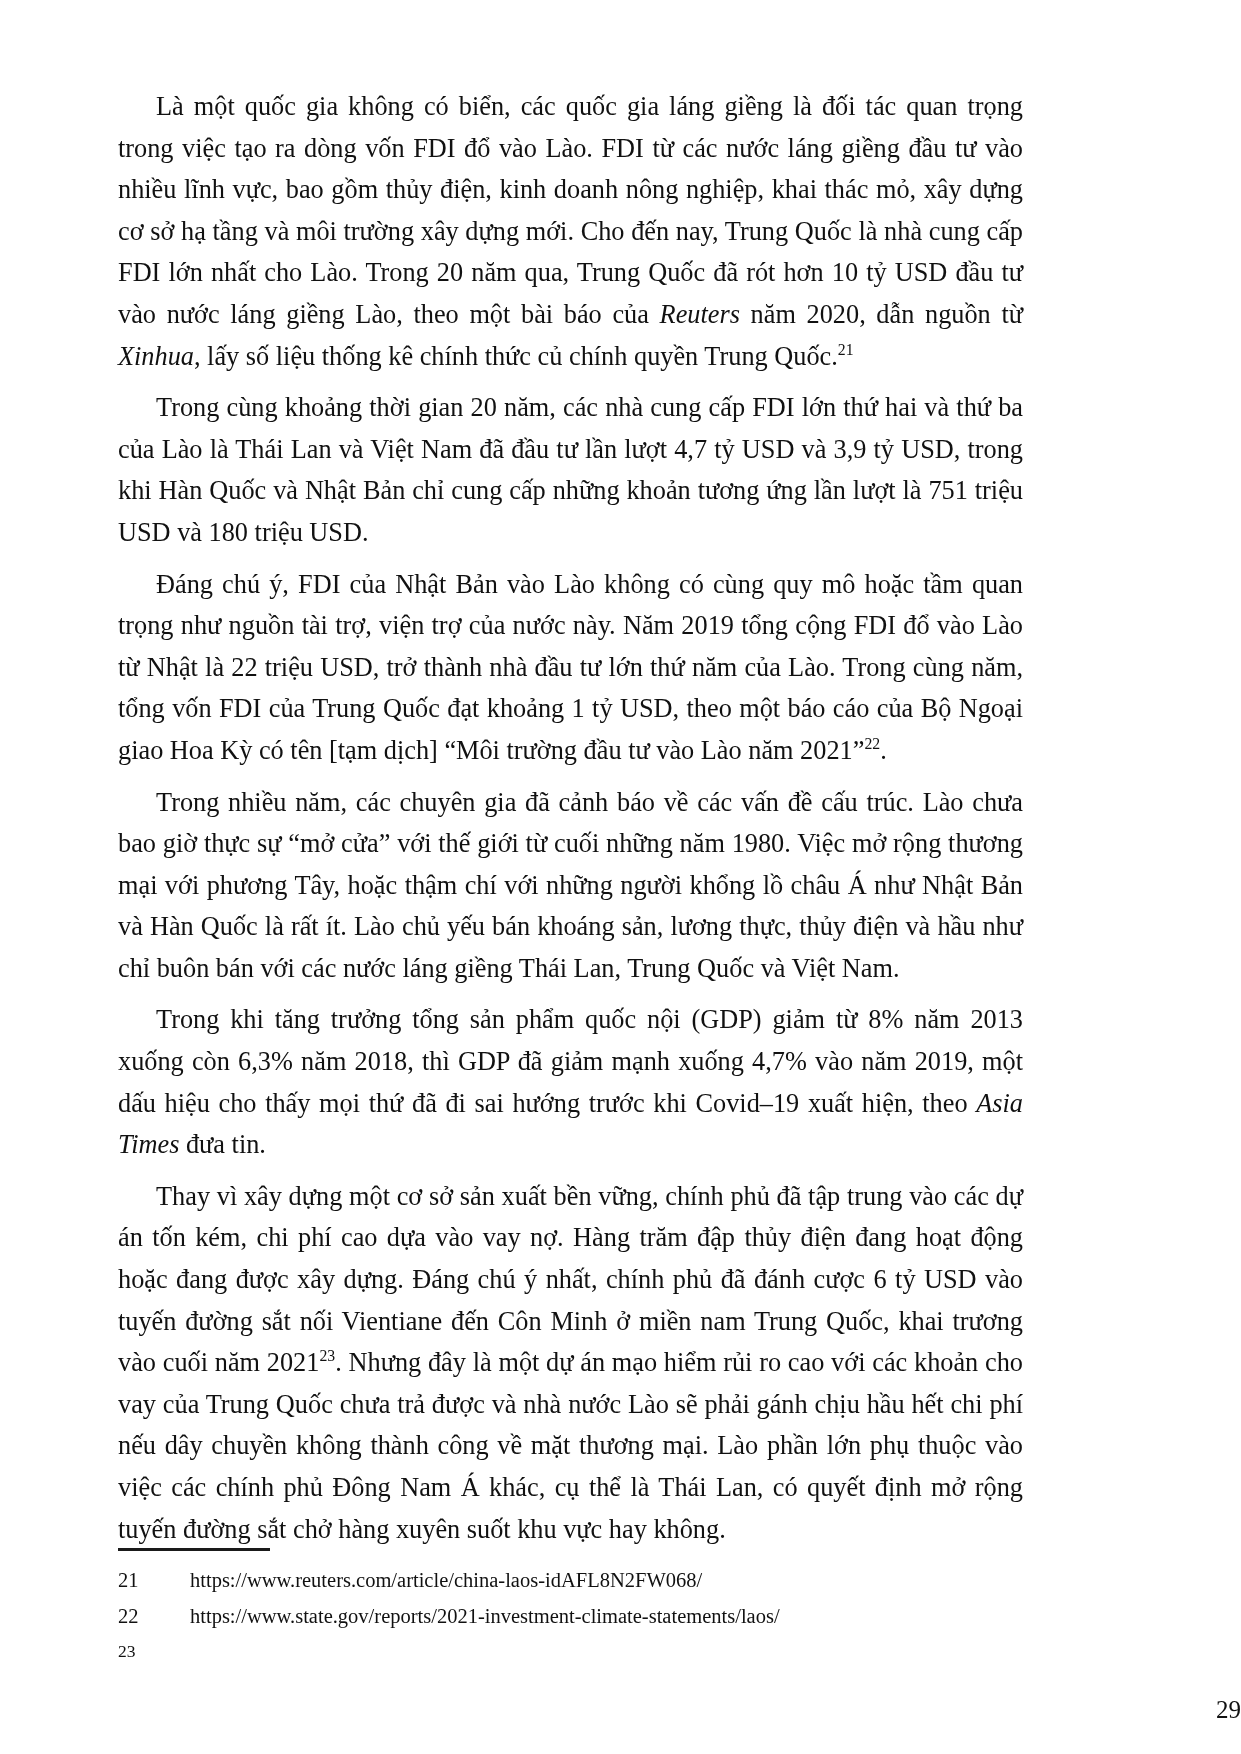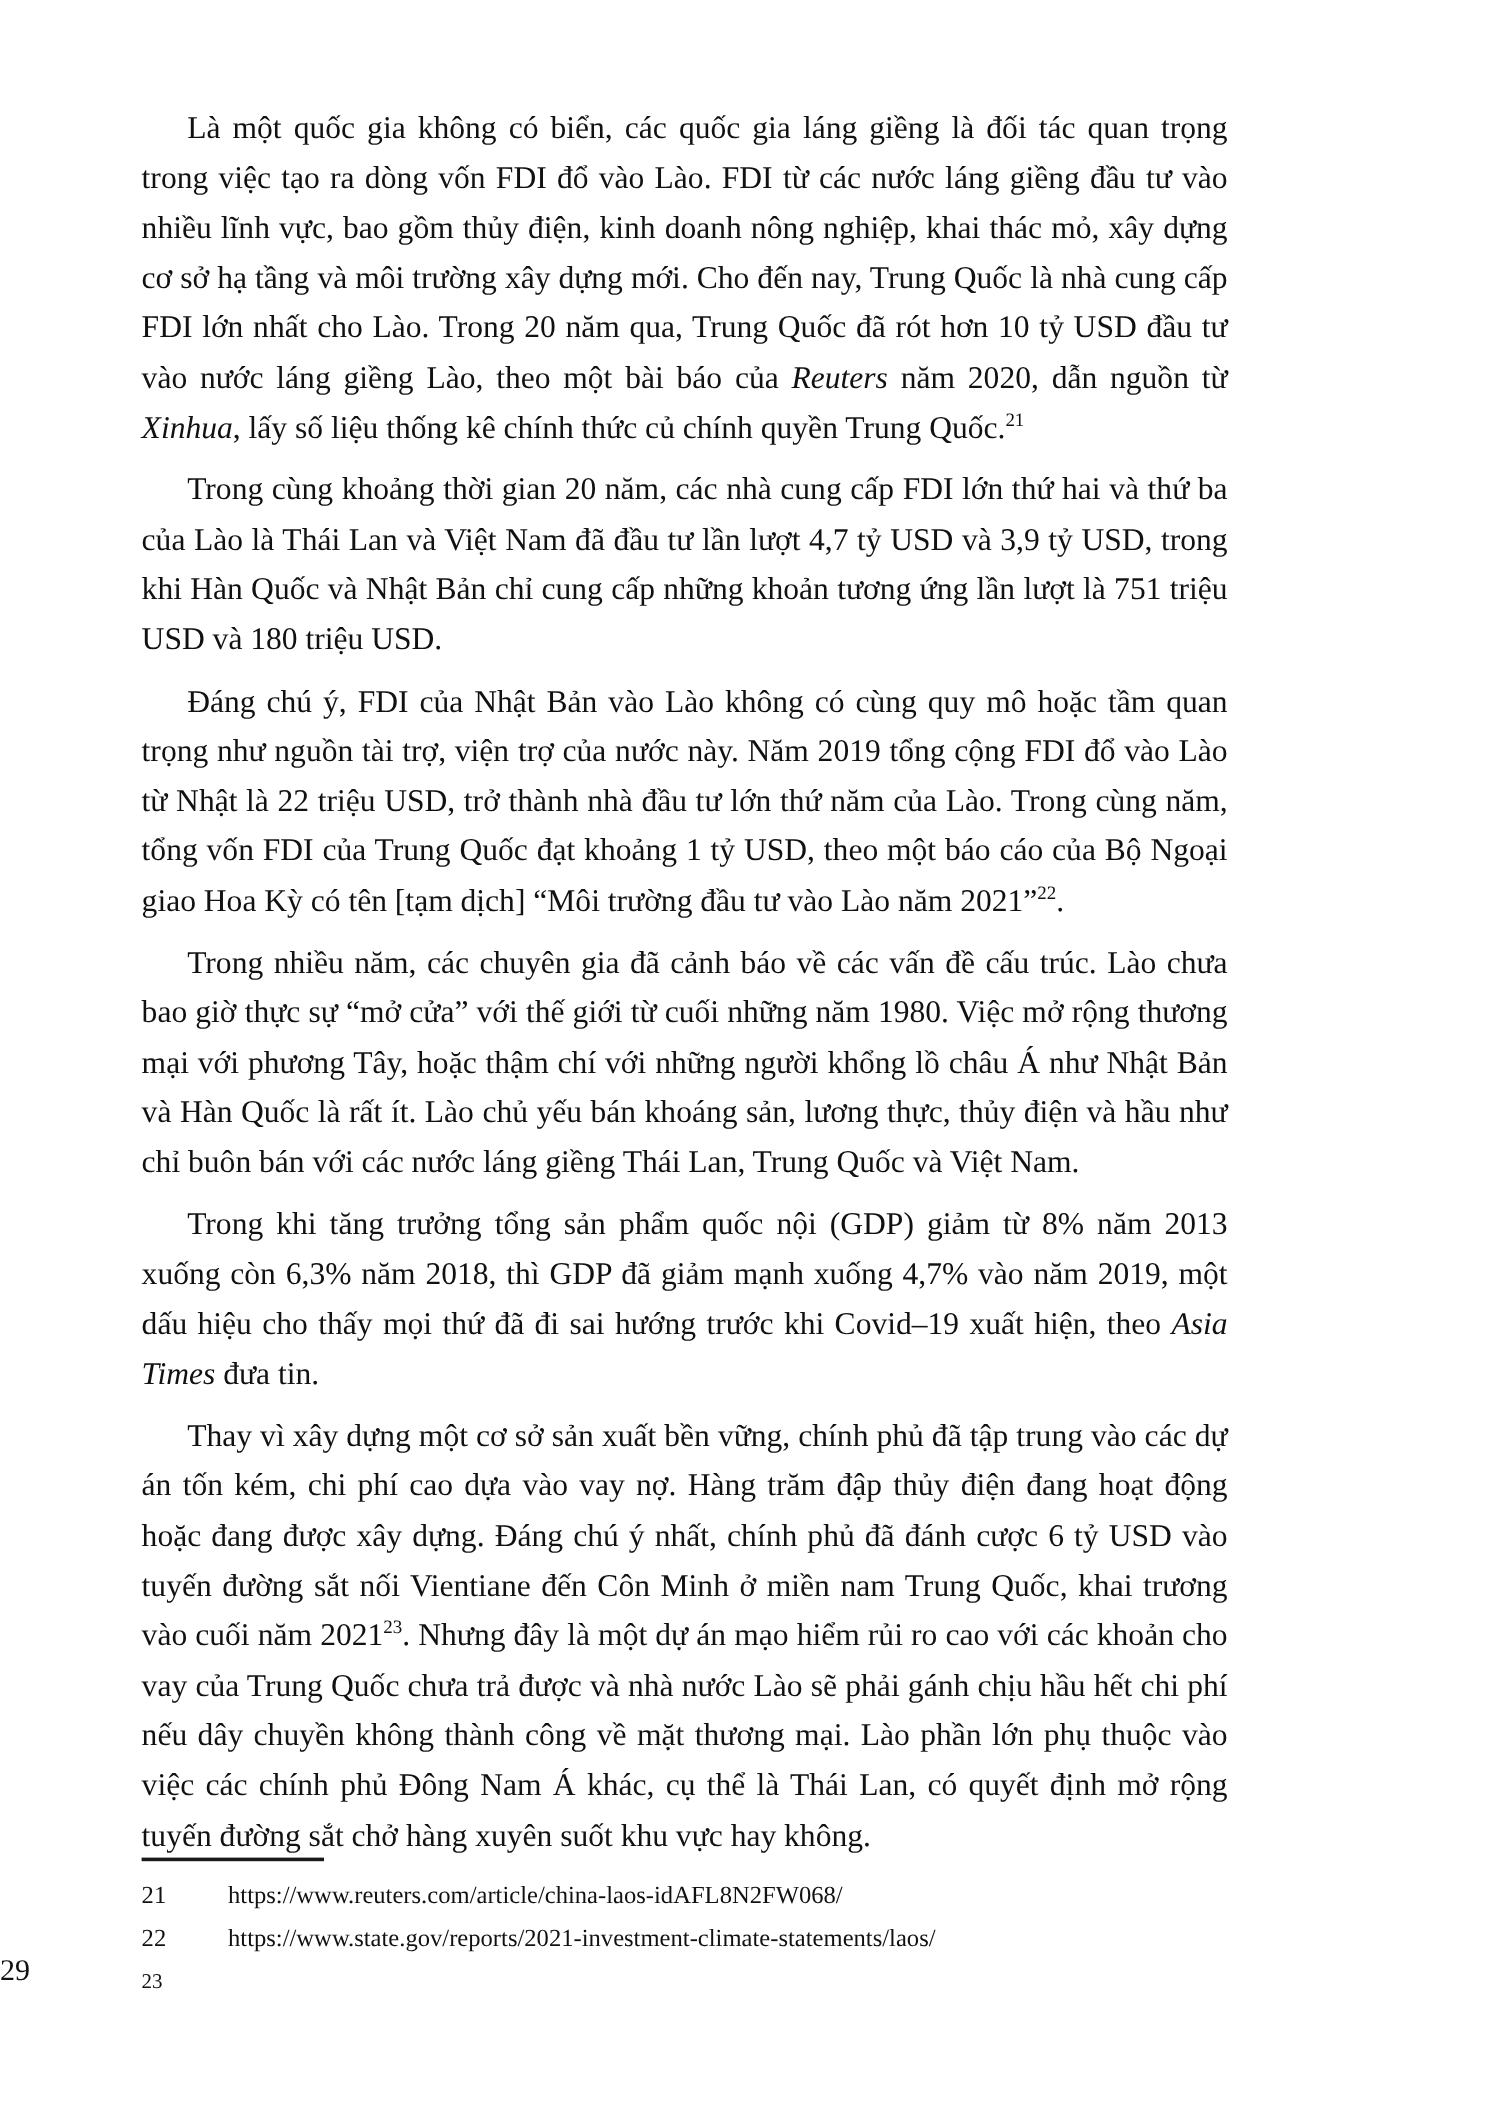--- a/index.html
+++ b/index.html
@@ -76,23 +76,23 @@
     text-align: right;
   }
   .fn-row.small .fn-num,
   .fn-row.small .fn-text {
     font-size: 17.5px;
     line-height: 28px;
   }
   .folio {
     position: absolute;
     left: 0;
-    top: 1629px;
+    top: 1696px;
     width: 1241px;
-    text-align: left;
+    text-align: right;
     font-family: "Liberation Serif", "DejaVu Serif", serif;
     font-size: 25px;
     color: #111111;
   }
 </style>
 </head>
 <body>
 
 <div class="page">
 

